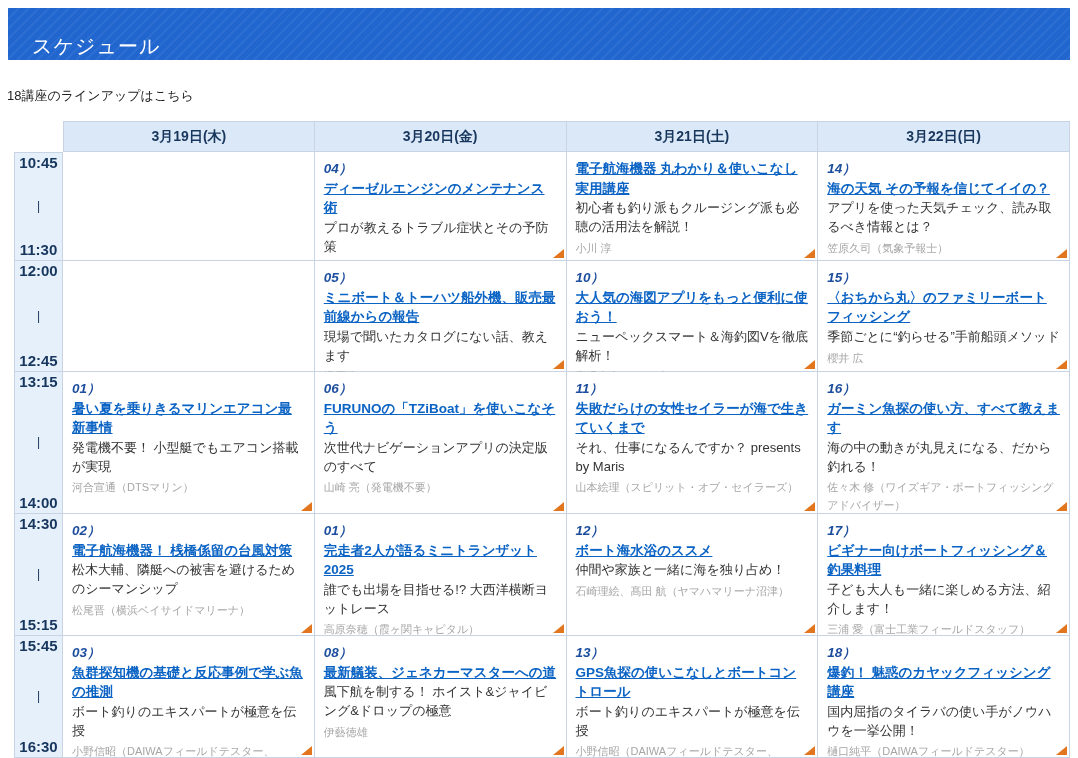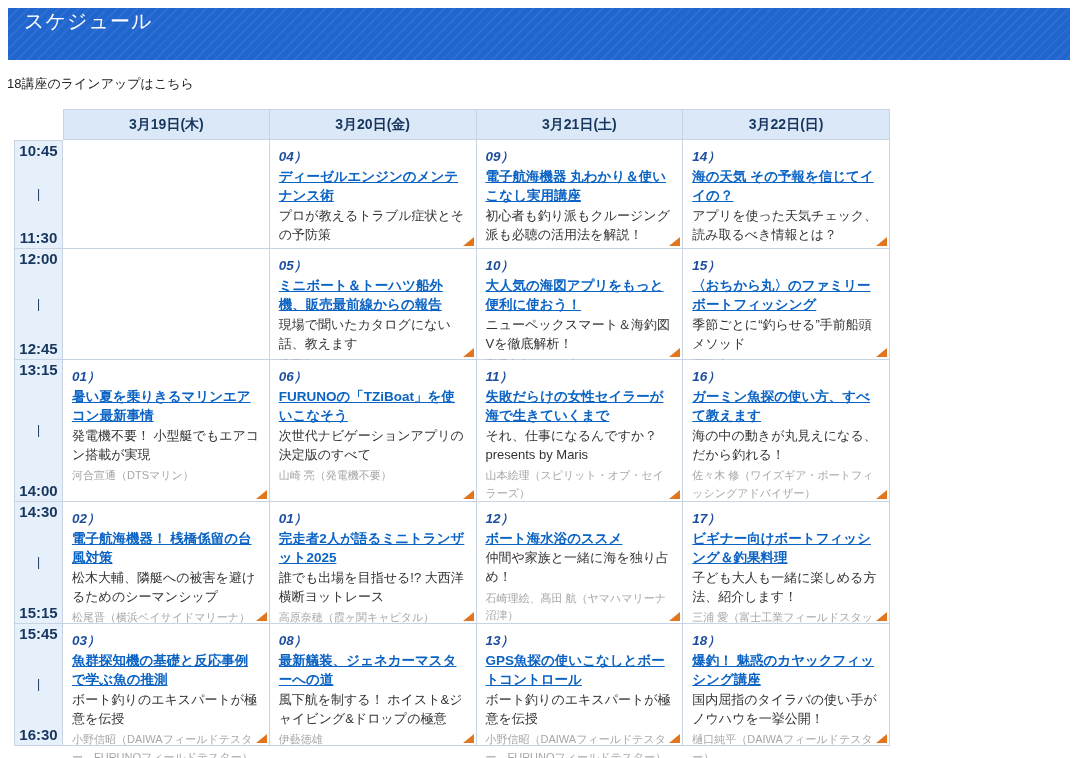--- a/index.html
+++ b/index.html
@@ -10,38 +10,39 @@
     overflow: hidden;
   }
   
   .banner {
     margin: 8px 8px 12px 8px;
     height: 52px;
     background: #2166cf;
     background-image: repeating-linear-gradient(135deg,
       rgba(255,255,255,0.05) 0 2px, rgba(255,255,255,0) 2px 7px);
     display: flex;
-    align-items: flex-start;
+    align-items: flex-end;
+    padding-left: 8px;
   }
   .banner-title {
     color: #ffffff;
     font-size: 20px;
     letter-spacing: 1px;
     padding-left: 16px;
   }
   
   .subtitle {
-    margin: 15px 0 0 7px;
+    margin: 27px 0 0 7px;
     font-size: 13px;
     color: #222222;
   }
   
   .grid {
     margin: 16px 12px 0 14px;
-    width: 876px;
+    width: 1056px;
     display: grid;
     grid-template-columns: 49px repeat(4, 1fr);
     grid-template-rows: 31px 109px 111px 142px 122px 122px;
   }
   .cell {
     border-right: 1px solid #c8d4e4;
     border-bottom: 1px solid #c8d4e4;
     position: relative;
     background: #ffffff;
   }
@@ -108,21 +109,21 @@
       <div class="">11:30</div>
     </div>
     <div class="cell"></div>
     <div class="cell session">
       <div class="session-head"><div class="session-no">04）</div><a class="session-title">ディーゼルエンジンのメンテナンス術</a></div>
       <div class="session-desc">プロが教えるトラブル症状とその予防策</div>
       <div class="session-speaker">小嶋将太（ヤンマー舶用システム）</div>
       <div class="tri"></div>
     </div>
     <div class="cell session">
-      <div class="session-head"><div class="session-no">09）</div><a class="session-title">電子航海機器 丸わかり＆使いこなし実用講座</a></div>
+      <div class="session-head"><a class="session-title">電子航海機器 丸わかり＆使いこなし実用講座</a></div>
       <div class="session-desc">初心者も釣り派もクルージング派も必聴の活用法を解説！</div>
       <div class="session-speaker">小川 淳</div>
       <div class="tri"></div>
     </div>
     <div class="cell session">
       <div class="session-head"><div class="session-no">14）</div><a class="session-title">海の天気 その予報を信じてイイの？</a></div>
       <div class="session-desc">アプリを使った天気チェック、読み取るべき情報とは？</div>
       <div class="session-speaker">笠原久司（気象予報士）</div>
       <div class="tri"></div>
     </div>

